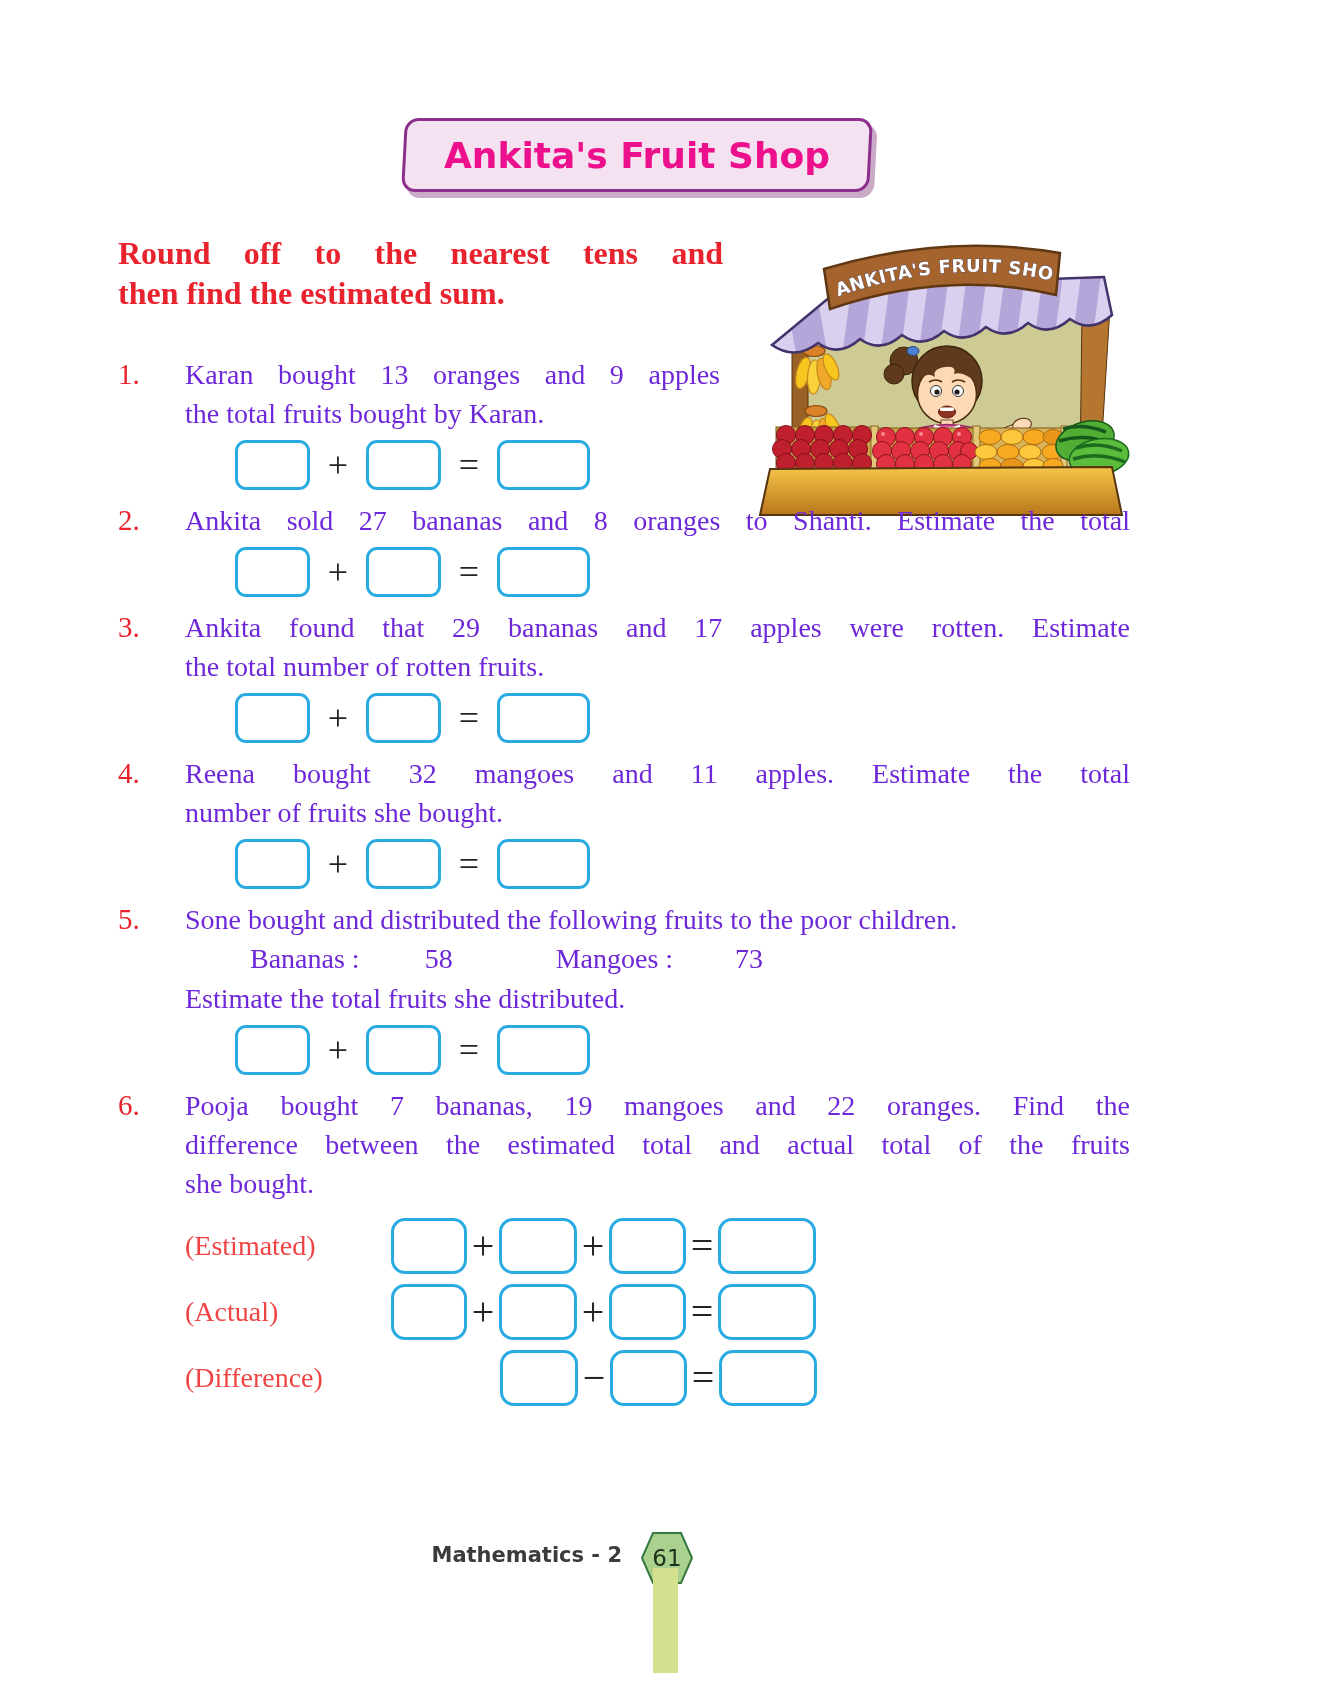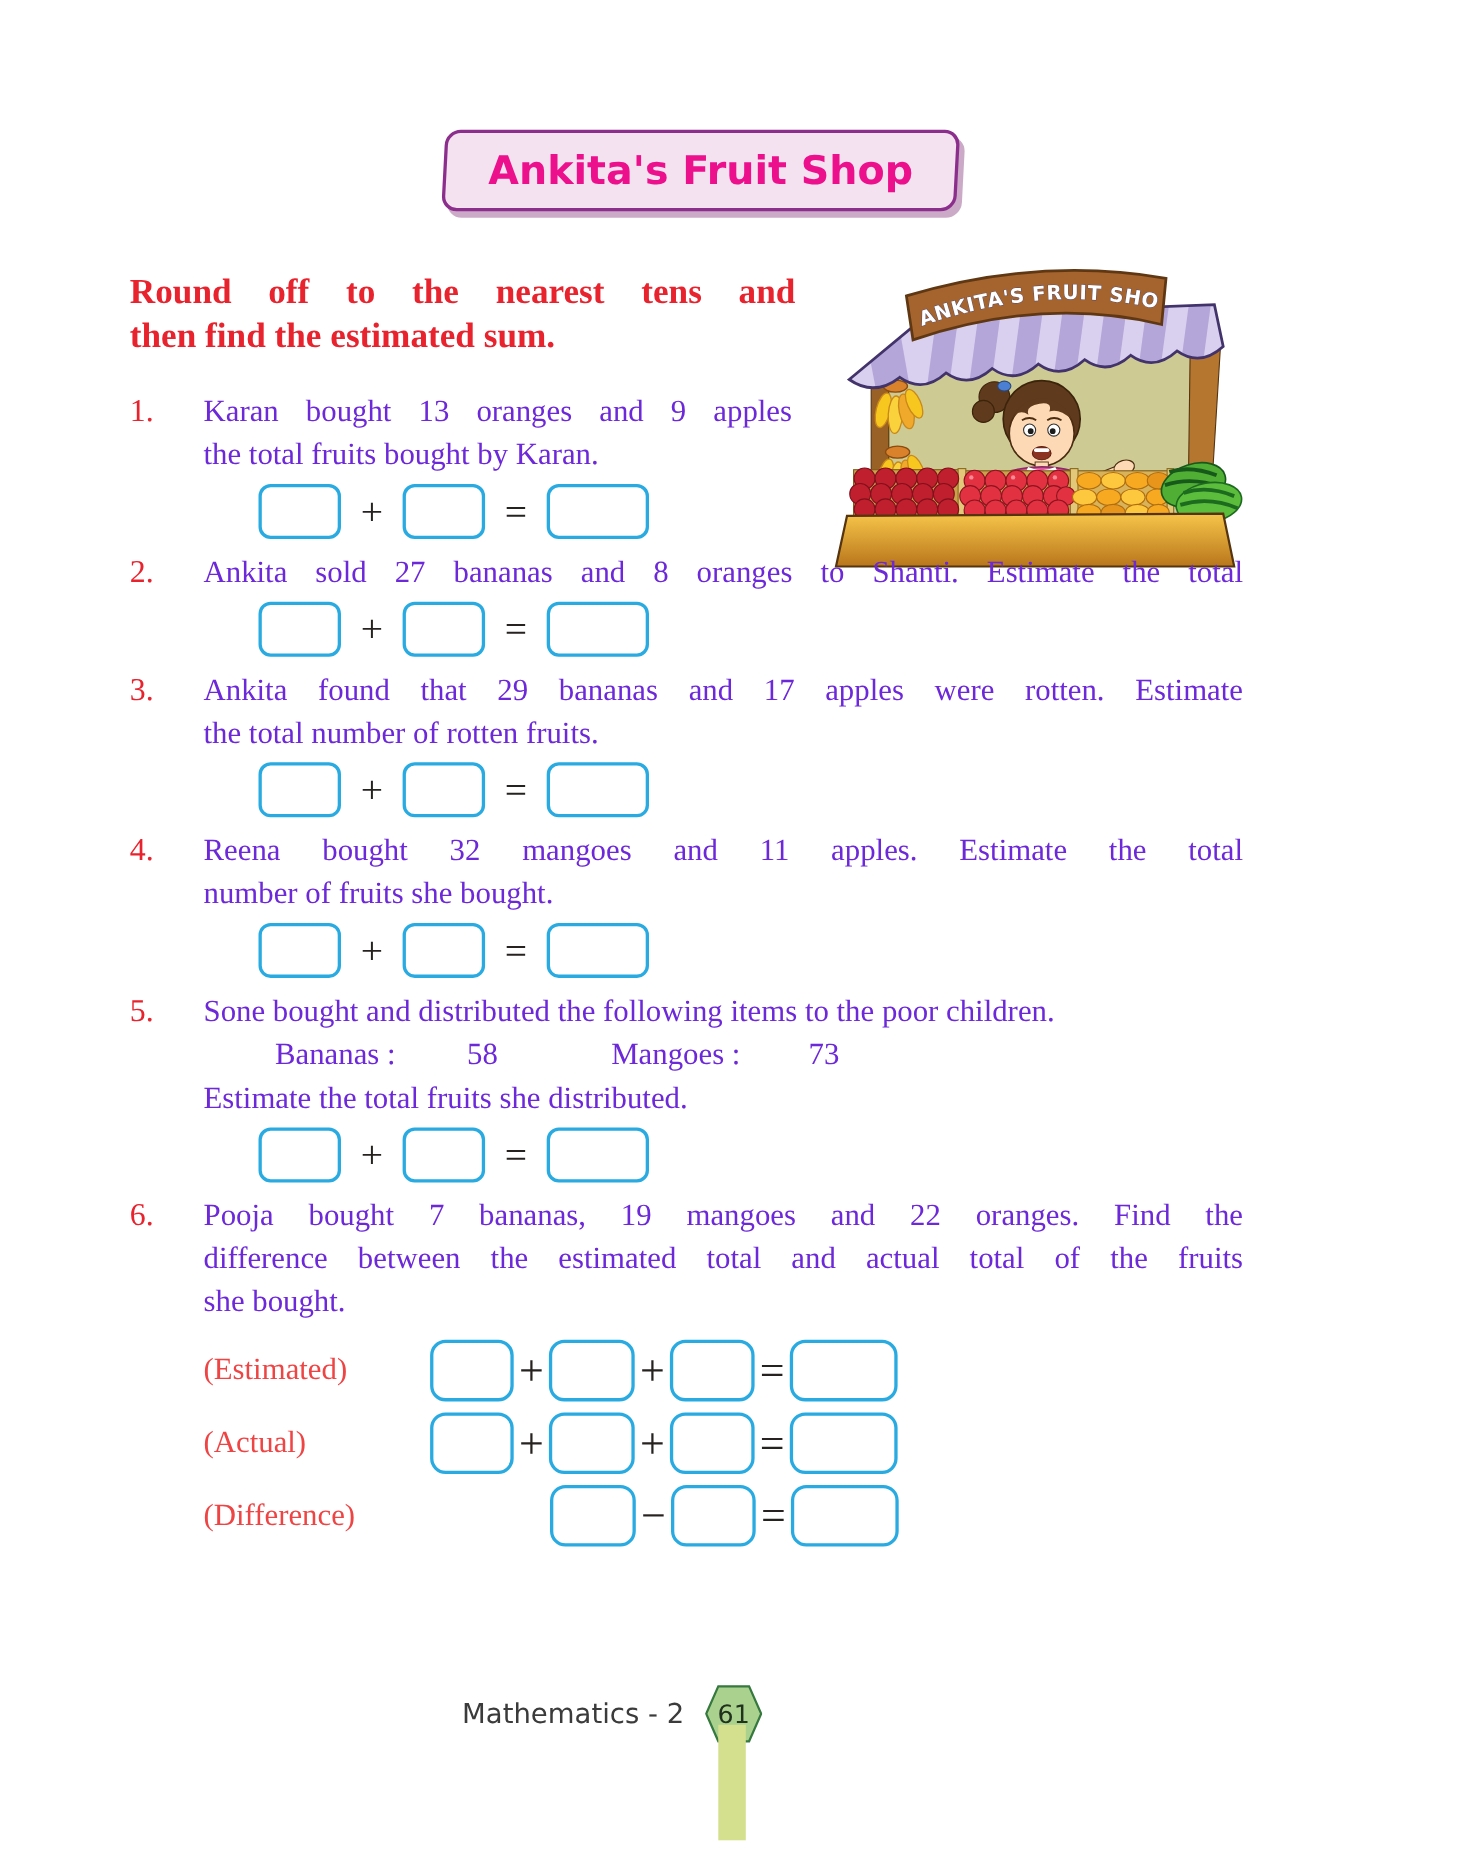--- a/index.html
+++ b/index.html
@@ -18,21 +18,21 @@
     display:flex; align-items:center; justify-content:center;
   }
   .banner-title {
     transform:skewX(3deg);
     font-family:"DejaVu Sans", sans-serif; font-weight:bold;
     font-size:36px; color:#ec108c; letter-spacing:0px; white-space:nowrap;
   }
 
   
   .instruction {
-    position:absolute; left:118px; top:244px; width:605px;
+    position:absolute; left:118px; top:233px; width:605px;
     font-family:"Liberation Serif", serif; font-weight:bold;
     font-size:32px; line-height:40px; color:#e8232e;
   }
   .instruction .jline { text-align:justify; text-align-last:justify; }
 
   
   .content { position:absolute; left:118px; top:347px; width:1020px; }
   .problem { display:flex; align-items:flex-start; margin-top:8px; }
   .pnum {
     width:67px; flex:0 0 67px; color:#e8232e; font-size:29px; line-height:39px;
@@ -77,22 +77,23 @@
     font-size:40px; font-weight:normal; color:#262220; width:32px;
     text-align:center; flex:0 0 auto; line-height:56px;
   }
 
   
   .illustration { position:absolute; left:758px; top:231px; width:378px; height:286px; }
 
   
   .footer-text {
     position:absolute; top:1543px; right:710px;
-    font-family:"DejaVu Sans", sans-serif; font-size:25px; color:#3b3b3b;
+    font-family:"DejaVu Sans", sans-serif; font-size:21px; color:#3b3b3b;
     white-space:nowrap;
+    font-weight:bold;
   }
   .hexagon { position:absolute; left:641px; top:1530px; width:52px; height:56px; }
   .hexagon text {
     font-family:"DejaVu Sans", sans-serif; font-size:23px; fill:#20321c;
   }
   .green-bar {
     position:absolute; left:653px; top:1568px; width:25px; height:105px;
     background:#d5e08f;
   }
 </style>
@@ -330,21 +331,21 @@
       <span class="abox"></span>
       <span class="op">+</span>
       <span class="abox"></span>
       <span class="op">=</span>
       <span class="abox wide"></span>
     </div>
 
     <div class="problem">
       <span class="pnum">5.</span>
       <div class="ptext" style="width:945px">
-        <div>Sone bought and distributed the following items to the poor children.</div>
+        <div>Sone bought and distributed the following fruits to the poor children.</div>
         <div class="items-line">
           <span>Bananas :</span>
           <span class="ival">58</span>
           <span class="ilabel2">Mangoes :</span>
           <span class="ival2">73</span>
         </div>
         <div>Estimate the total fruits she distributed.</div>
       </div>
     </div>
     <div class="box-row">

